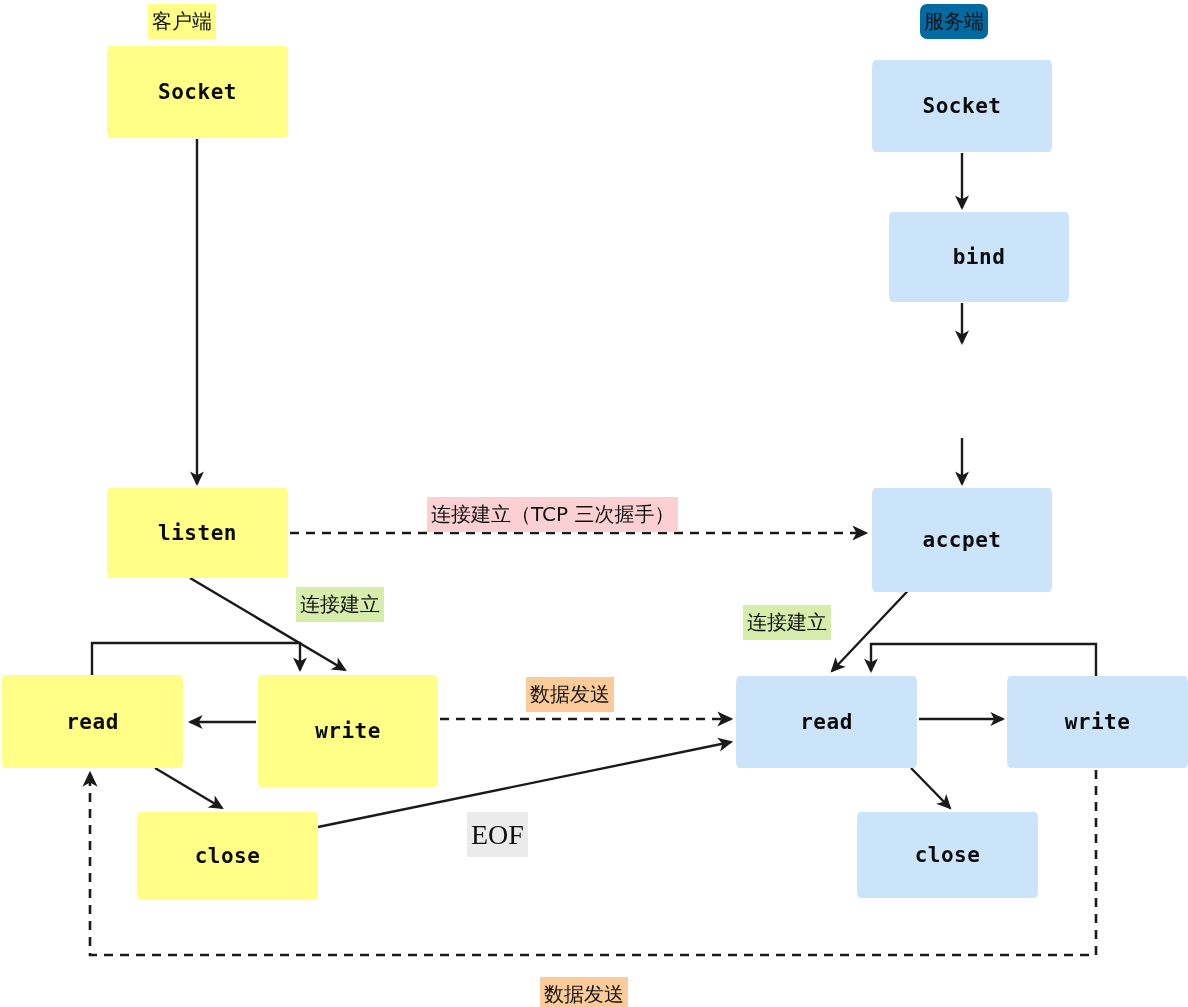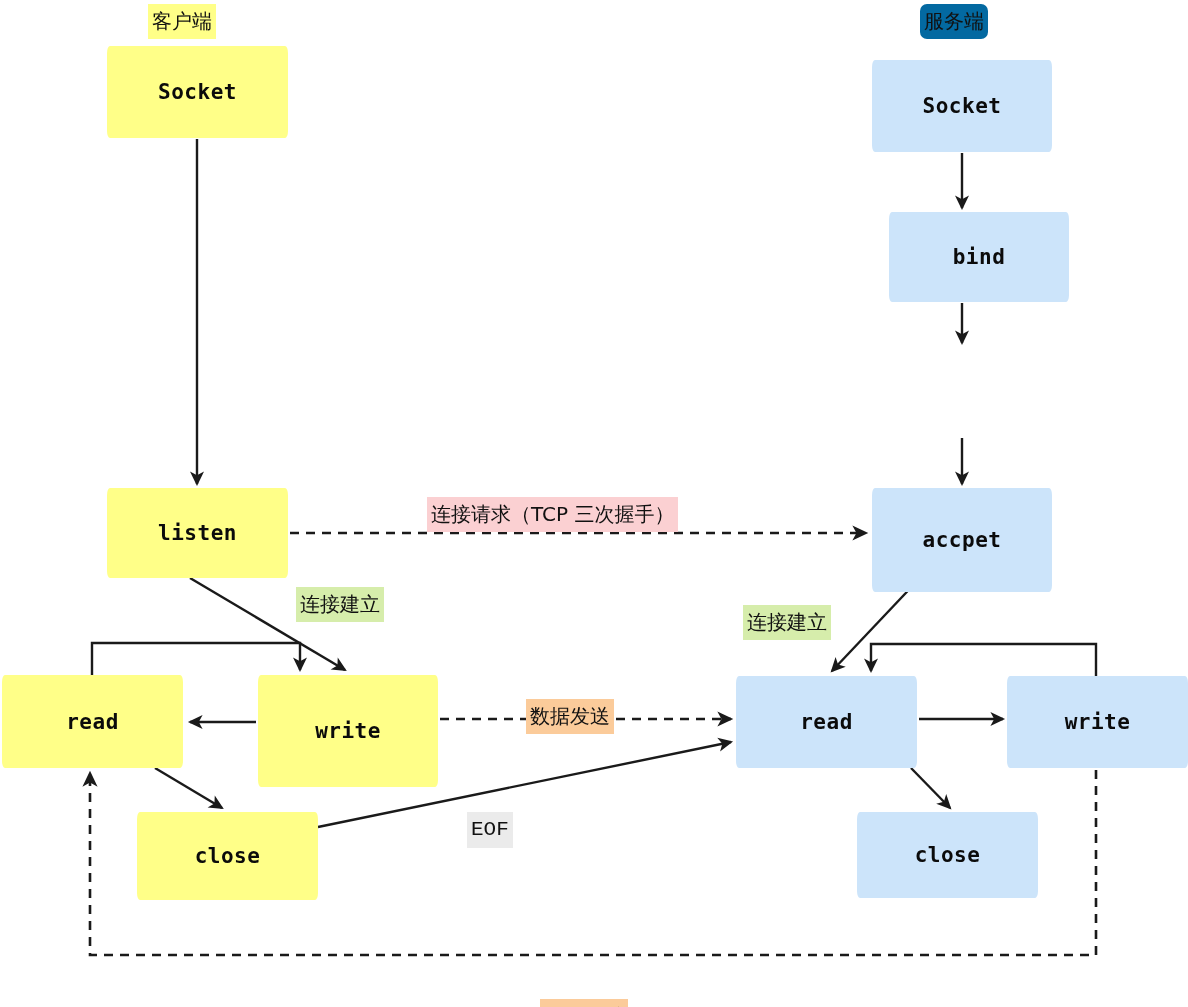--- a/index.html
+++ b/index.html
@@ -48,23 +48,23 @@
     font-size: 20px;
     color: #111111;
     padding: 5px 4px;
     white-space: nowrap;
     line-height: 1.25;
   }
   .tag.yellow { background: #ffff88; }
   .tag.blue   { background: #0369a1; border-radius: 7px; }
   .tag.pink   { background: #fbd0d2; }
   .tag.green  { background: #d6edab; }
-  .tag.orange { background: #fbcb9a; margin-top: 22px; }
+  .tag.orange { background: #fbcb9a; }
   .tag.grey   { background: #ebebeb; }
-  .tag.latin  { font-family: Liberation Mono, monospace; font-size: 21px; }
+  .tag.latin  { font-family: Liberation Serif, serif; font-size: 28px; }
 </style>
 </head>
 <body>
 
 <div id="canvas">
 
   <svg id="wires" viewBox="0 0 1188 1007" xmlns="http://www.w3.org/2000/svg">
     <defs>
       <marker id="ah" viewBox="0 0 12 12" refX="9.5" refY="6" markerWidth="7" markerHeight="7" orient="auto-start-reverse">
         <path d="M0.5,1 L11,6 L0.5,11 L3.2,6 Z" fill="#1a1a1a"></path>
@@ -119,20 +119,20 @@
   <div class="node client" style="left:258px; top:675px; width:180px; height:112px;">write</div>
   <div class="node client" style="left:137px; top:812px; width:181px; height:88px;">close</div>
 
   <div class="node server" style="left:872px; top:60px; width:180px; height:92px;">Socket</div>
   <div class="node server" style="left:872px; top:212px; width:180px; height:90px;margin-left:17px;">bind</div>
   <div class="node server" style="left:872px; top:488px; width:180px; height:104px;">accpet</div>
   <div class="node server" style="left:736px; top:676px; width:181px; height:92px;">read</div>
   <div class="node server" style="left:1007px; top:676px; width:181px; height:92px;">write</div>
   <div class="node server" style="left:857px; top:812px; width:181px; height:86px;">close</div>
 
-  <div class="tag pink" style="left:427px; top:497px;">连接请求（TCP 三次握手）</div>
+  <div class="tag pink" style="left:427px; top:497px;">连接建立（TCP 三次握手）</div>
   <div class="tag green" style="left:296px; top:587px;">连接建立</div>
   <div class="tag green" style="left:743px; top:605px;">连接建立</div>
   <div class="tag orange" style="left:526px; top:677px;">数据发送</div>
   <div class="tag grey latin" style="left:467px; top:812px;">EOF</div>
   <div class="tag orange" style="left:540px; top:977px;">数据发送</div>
 
 </div>
 
 </body></html>

